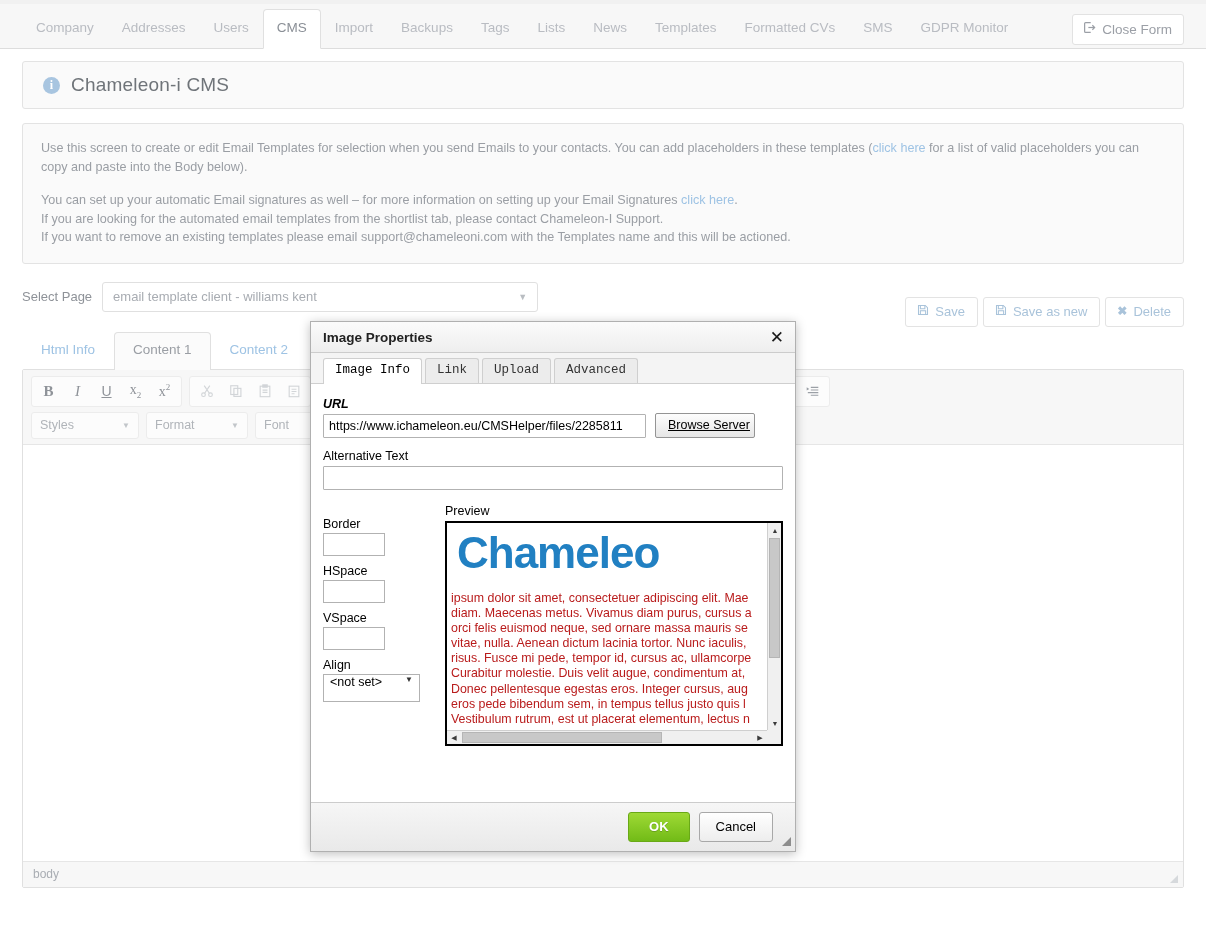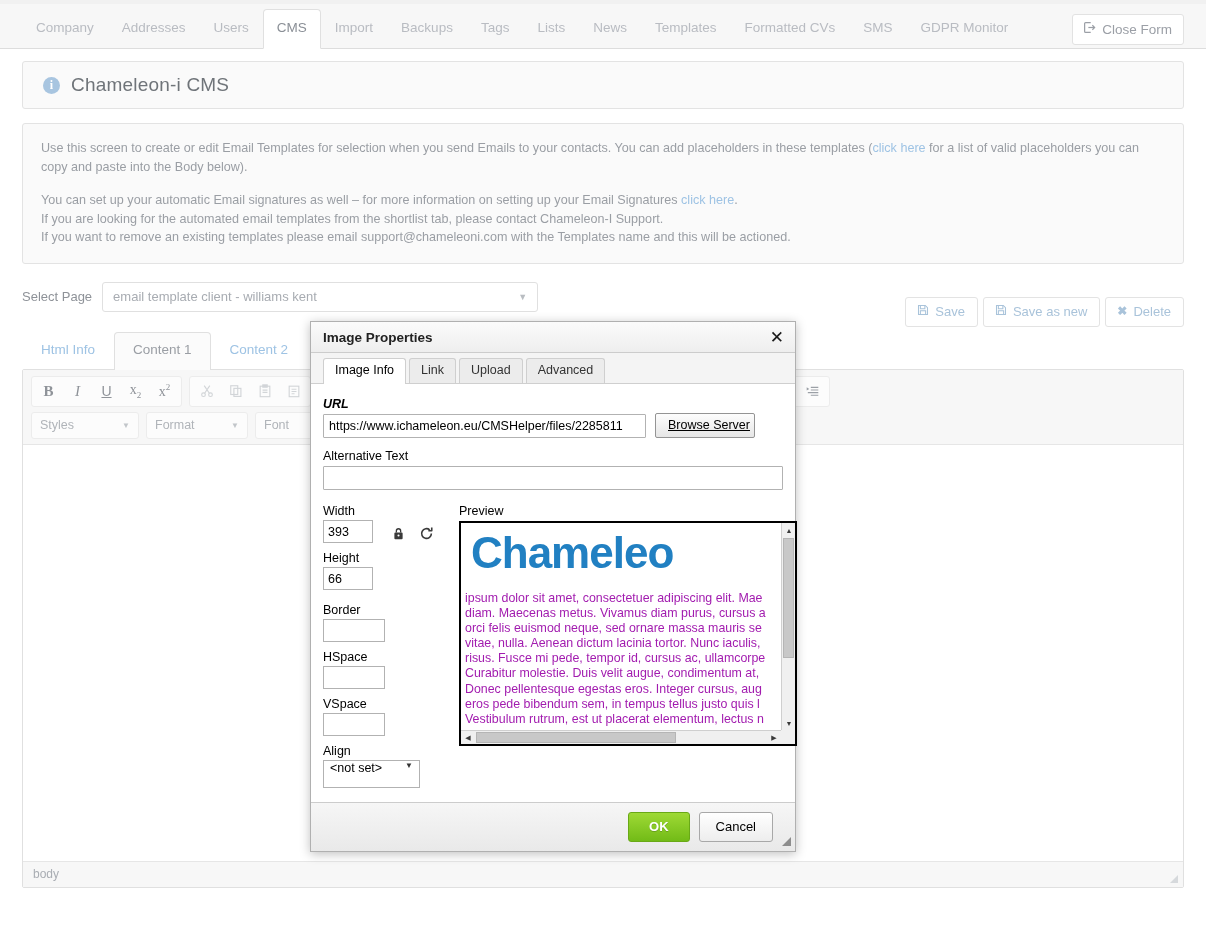--- a/index.html
+++ b/index.html
@@ -277,20 +277,21 @@
     border:1px solid #cfcfcf;
     border-bottom:none;
     background:#ececec;
     padding:4px 11px 5px 11px;
     font-size:12.5px;
     color:#333;
     border-top-left-radius:3px;
     border-top-right-radius:3px;
     cursor:pointer;
     line-height:15px;
+    font-family:Liberation Mono, monospace;
   }
   .dlg-tab.active{
     background:#fff;
     color:#000;
     margin-bottom:-1px;
     padding-bottom:6px;
   }
   .dlg-body{
     padding:13px 12px 12px 12px;
     background:#fff;
@@ -383,21 +384,21 @@
     font-weight:bold;
     color:#2180c2;
     font-family:"Liberation Sans", sans-serif;
     letter-spacing:-1px;
     white-space:nowrap;
     line-height:52px;
     margin-left:6px;
   }
   .prev-text{
     font-size:12.4px;
-    color:#a21caf;
+    color:#b91c1c;
     line-height:15.1px;
     white-space:nowrap;
     margin-top:12px;
   }
   .vscroll{
     position:absolute; right:0; top:0; bottom:14px; width:14px;
     background:#f0f0f0; border-left:1px solid #cfcfcf;
   }
   .hscroll{
     position:absolute; left:0; right:14px; bottom:0; height:14px;
@@ -680,43 +681,20 @@
       </button>
     </div>
 
     <div class="alt-row">
       <label class="fld-label">Alternative Text</label>
       <input class="txt-input" type="text" value="" style="">
     </div>
 
     <div class="lower">
       <div class="left-col">
-        <div class="wh-block">
-          <div class="wh-fields">
-            <label class="mini-label t1">Width</label>
-            <input class="num-input" type="text" value="393" style="">
-            <label class="mini-label">Height</label>
-            <input class="num-input" type="text" value="66" style="">
-          </div>
-          <div class="wh-icons">
-            <span class="icon-lock">
-              <svg width="15" height="15" viewBox="0 0 16 16" fill="#3a3a3a">
-                <path d="M5 7V5.2a3 3 0 0 1 6 0V7h-1.4V5.2a1.6 1.6 0 0 0-3.2 0V7z"></path>
-                <rect x="3.6" y="7" width="8.8" height="7" rx="1"></rect>
-                <circle cx="8" cy="10.2" r="1.1" fill="#fff"></circle>
-              </svg>
-            </span>
-            <span class="icon-reset">
-              <svg width="15" height="15" viewBox="0 0 16 16" fill="none" stroke="#3a3a3a" stroke-width="1.7">
-                <path d="M13.2 8a5.2 5.2 0 1 1-1.8-3.9"></path>
-                <path d="M13.6 1.5v3.6h-3.6" stroke-linejoin="round"></path>
-              </svg>
-            </span>
-          </div>
-        </div>
 
         <label class="mini-label" style="margin-top:13px;">Border</label>
         <input class="pad-input" type="text" value="" style="">
 
         <label class="mini-label">HSpace</label>
         <input class="pad-input" type="text" value="" style="">
 
         <label class="mini-label">VSpace</label>
         <input class="pad-input" type="text" value="" style="">
 

